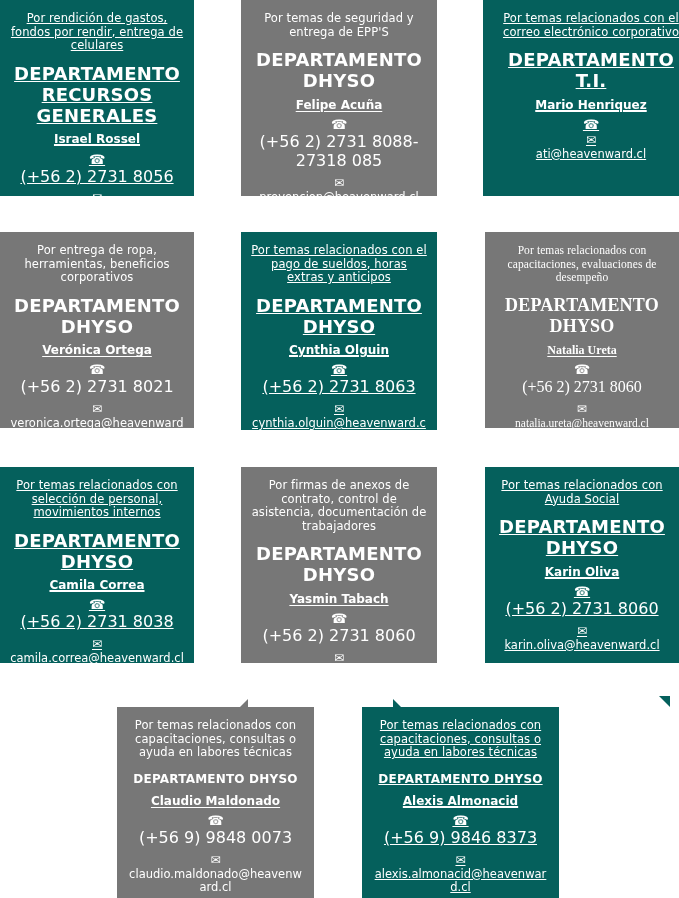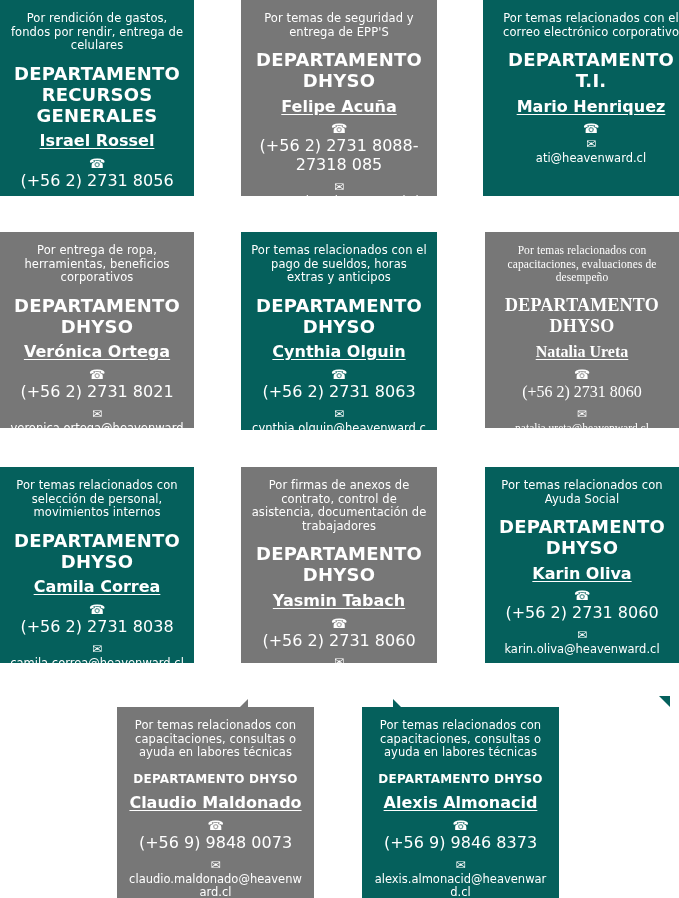--- a/index.html
+++ b/index.html
@@ -26,39 +26,39 @@
     box-sizing: border-box;
     color: #ffffff;
     text-align: center;
     padding: 12px 10px 10px 10px;
     display: flex;
     flex-direction: column;
     align-items: center;
     justify-content: flex-start;
     line-height: 1.18;
   }
-  .card.teal { background: #05605c; }
+  .card.teal { background: #05605c; text-decoration: underline; }
   .card.gray { background: #777777; }
 
   .card .reason {
     font-size: 11.5px;
     font-weight: 400;
     letter-spacing: 0.1px;
     margin: 0 0 10px 0;
     max-width: 185px;
   }
   .card .dept {
     font-size: 18px;
     font-weight: bold;
     letter-spacing: 0.2px;
     margin: 0 0 6px 0;
     white-space: pre-line;
   }
   .card .person {
-    font-size: 16px;
+    font-size: 12px;
     font-weight: bold;
     text-decoration: underline;
     text-underline-offset: 2px;
     margin: 0 0 5px 0;
   }
   .ico {
     display: block;
     line-height: 1;
     font-size: 12px;
     margin: 1px 0 2px 0;

